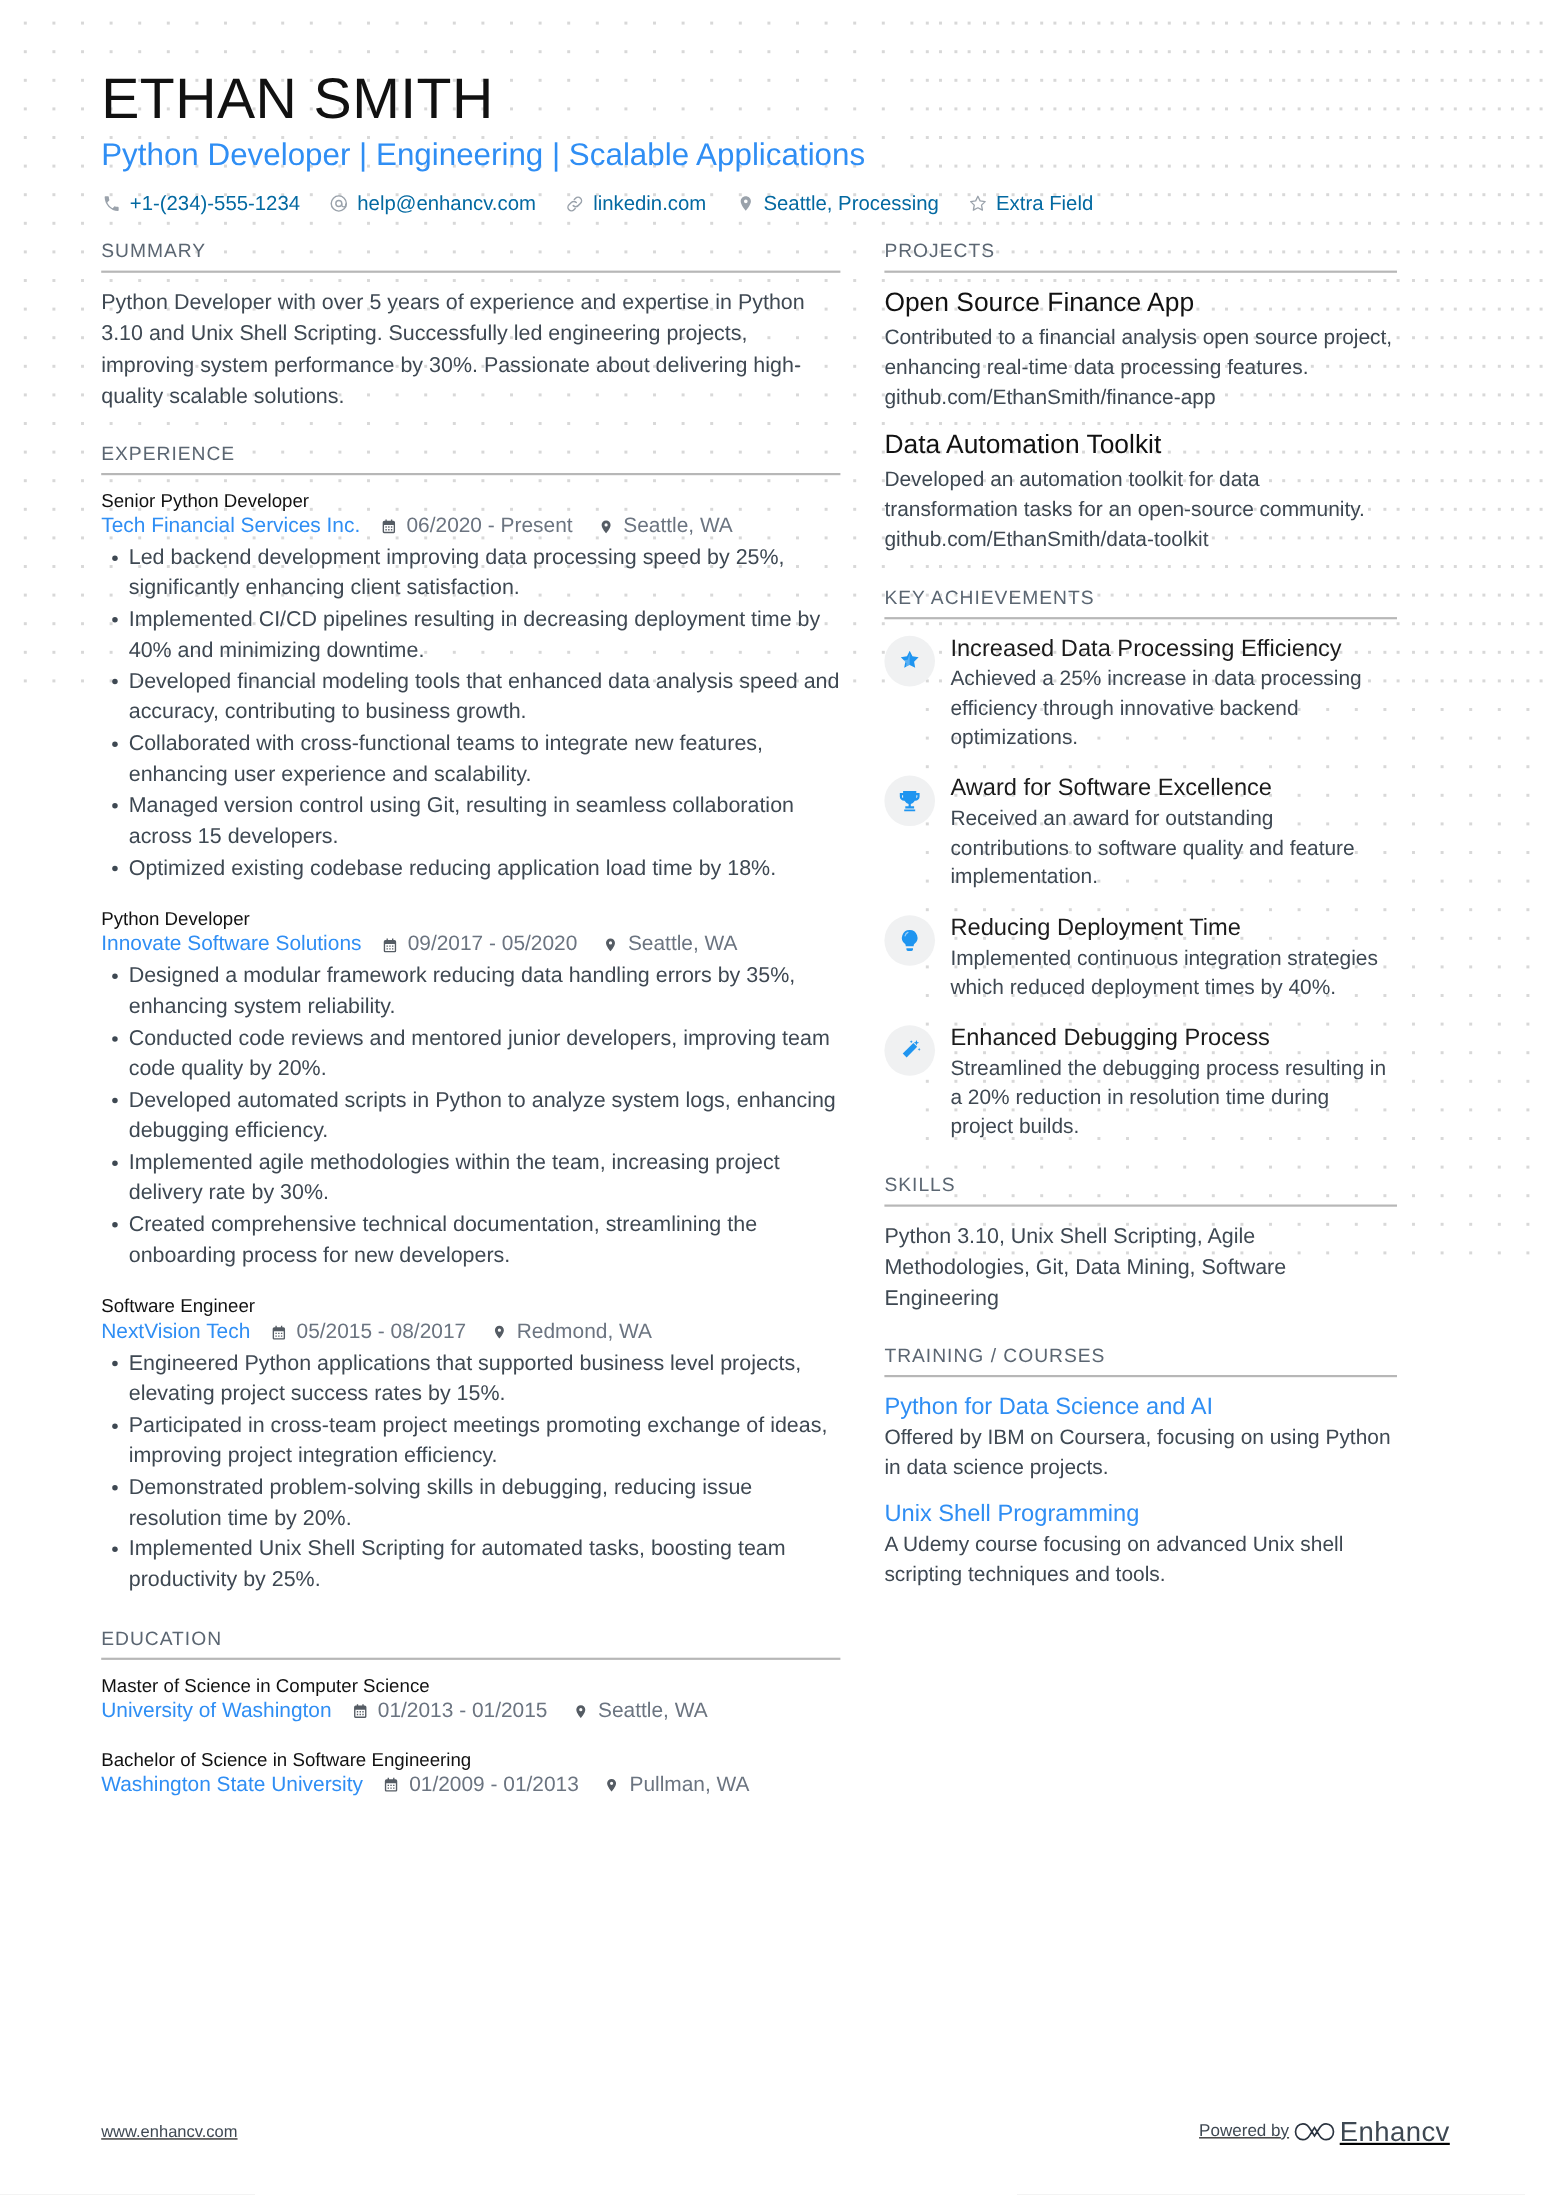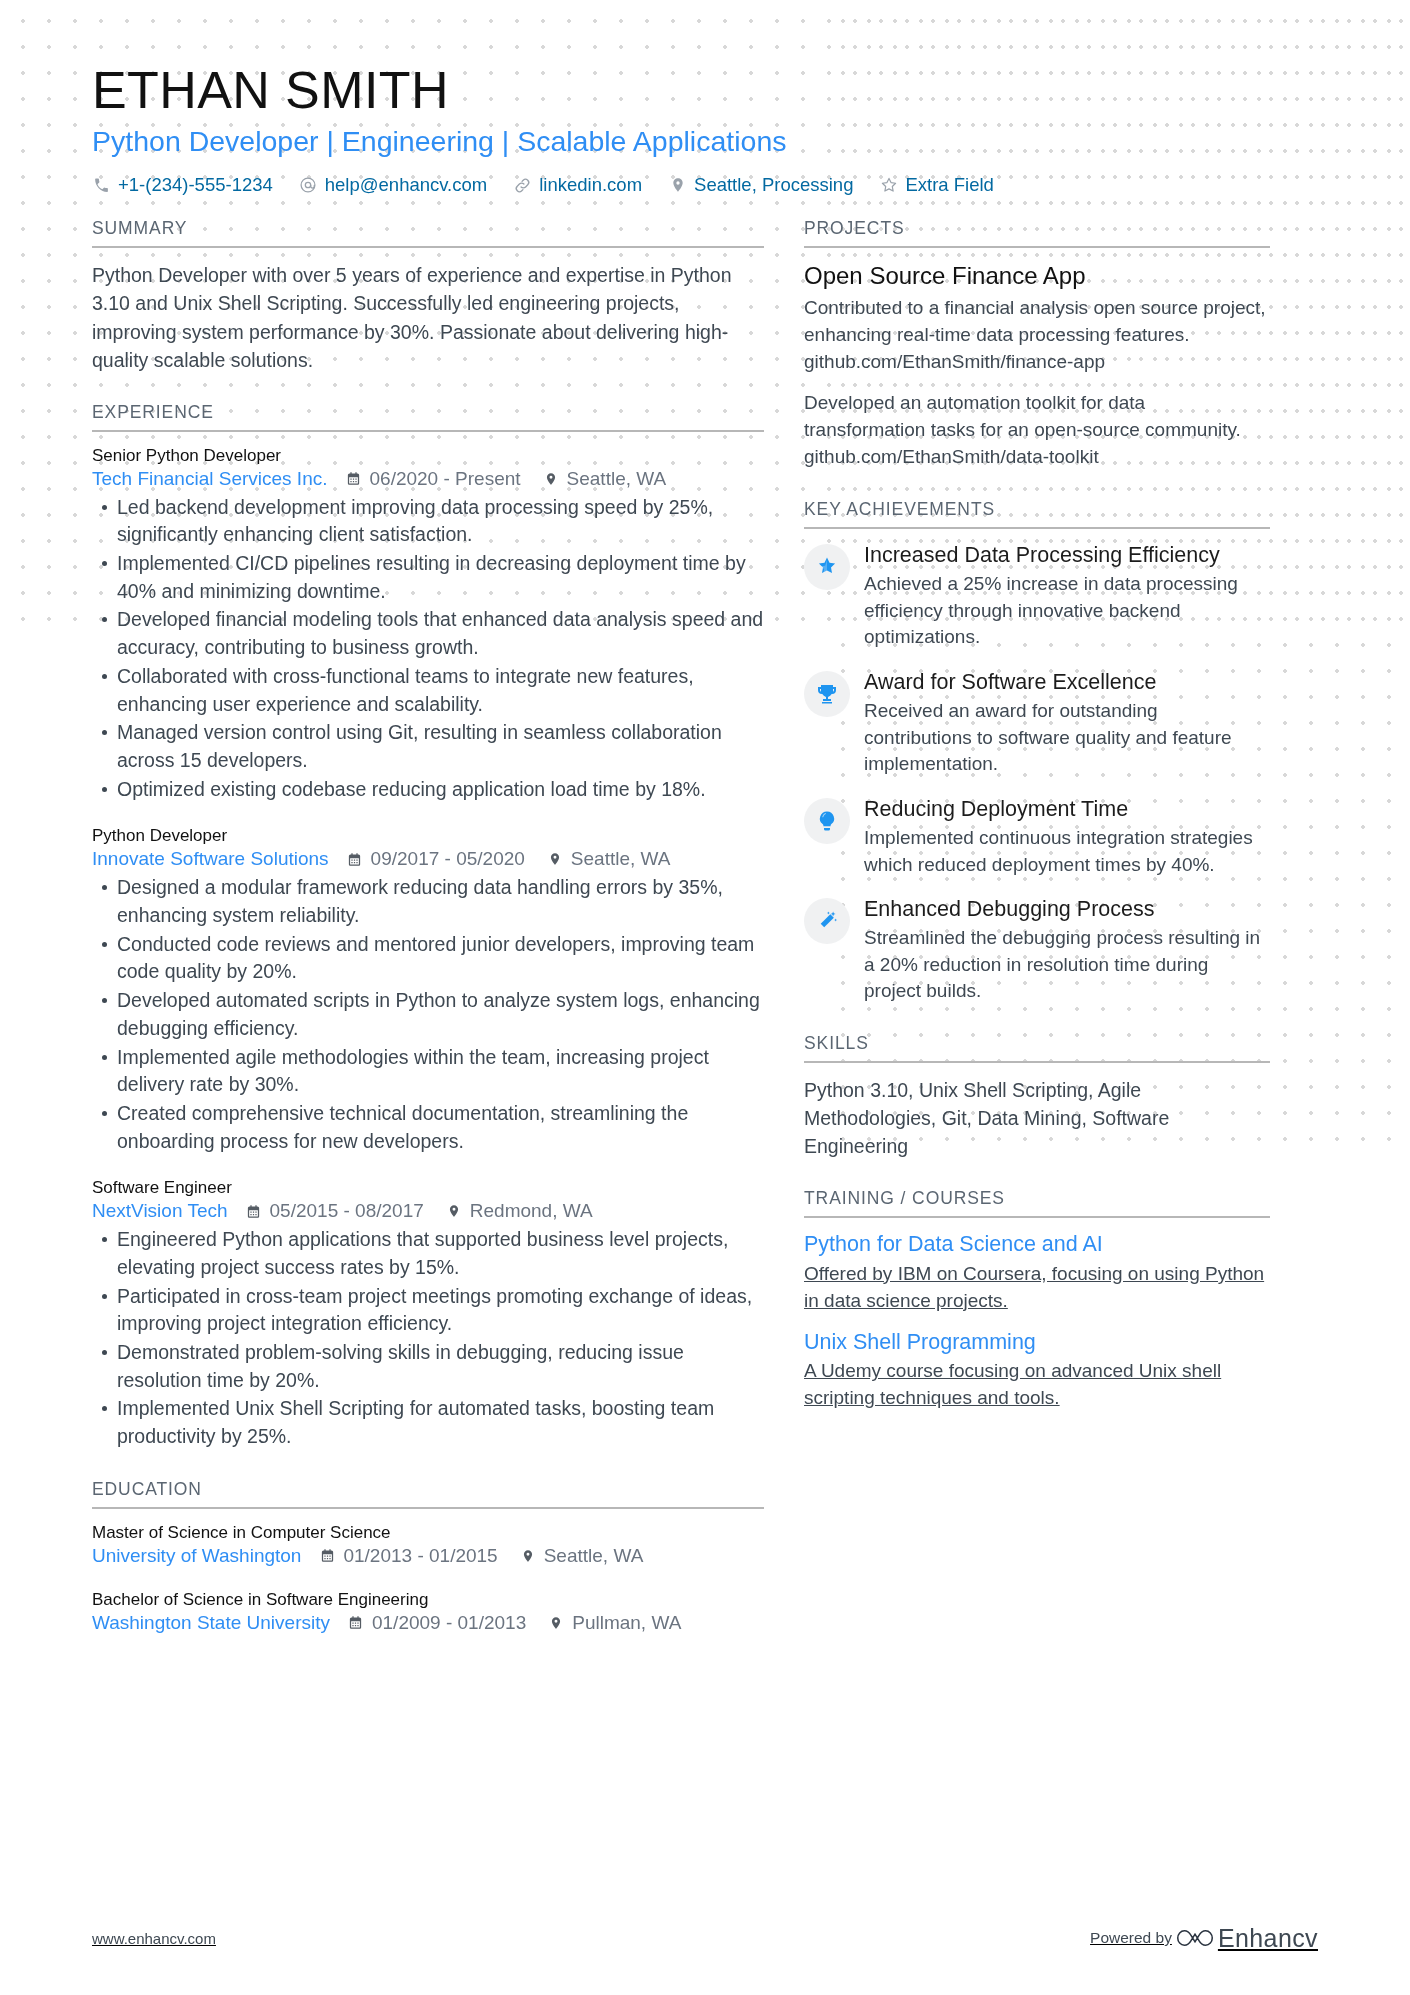--- a/index.html
+++ b/index.html
@@ -243,21 +243,20 @@
     color: #2f8ef4;
     font-weight: 400;
     margin: 0 0 2px 0;
     line-height: 1.28;
   }
   .course-desc {
     font-size: 19px;
     line-height: 1.42;
     color: #3e4852;
     margin: 0;
-    text-decoration: underline;
   }
 
   
   .footer {
     position: absolute;
     left: 0;
     bottom: 42px;
     width: 1410px;
     padding: 0 92px;
     box-sizing: border-box;
@@ -513,20 +512,21 @@
 
         <div class="section">
           <div class="section-title">PROJECTS</div>
 
           <div class="project">
             <div class="project-title">Open Source Finance App</div>
             <p class="project-desc">Contributed to a financial analysis open source project, enhancing real-time data processing features. github.com/EthanSmith/finance-app</p>
           </div>
 
           <div class="project">
+            <div class="project-title">Data Automation Toolkit</div>
             <p class="project-desc">Developed an automation toolkit for data transformation tasks for an open-source community. github.com/EthanSmith/data-toolkit</p>
           </div>
         </div>
 
         <div class="section">
           <div class="section-title">KEY ACHIEVEMENTS</div>
 
           <div class="achievement">
             <div class="ach-badge">
               <svg width="24" height="24" viewBox="0 0 24 24" fill="currentColor">

